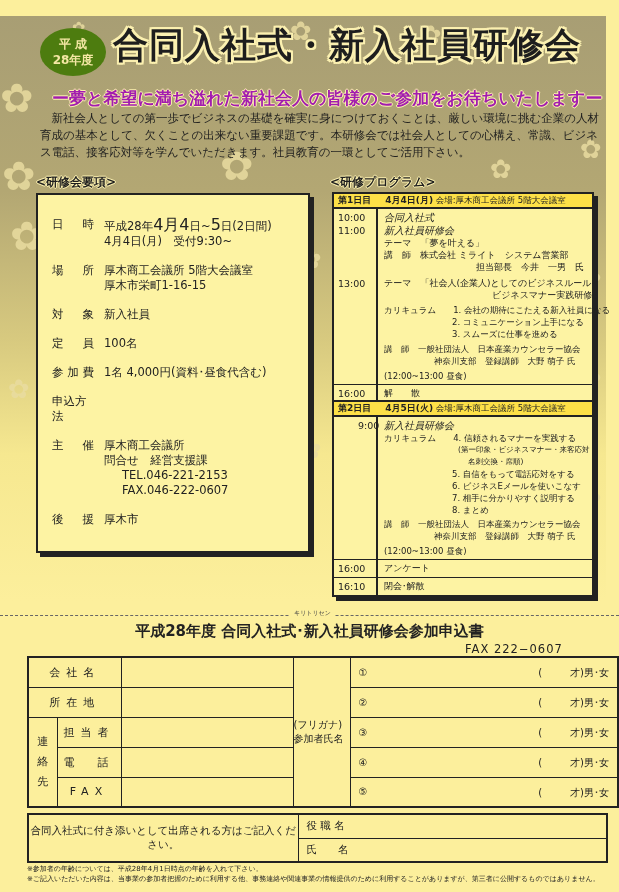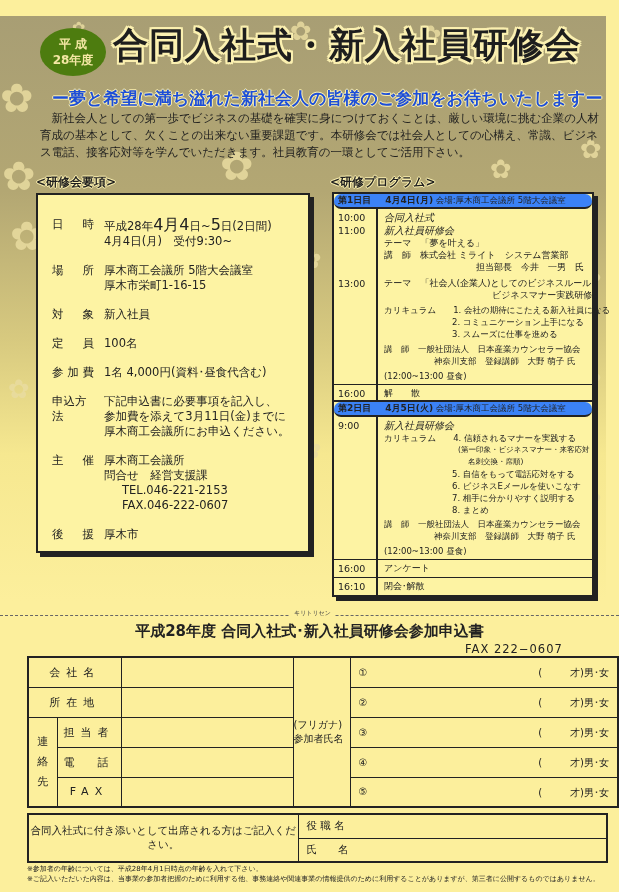--- a/index.html
+++ b/index.html
@@ -27,21 +27,21 @@
     padding-top: 8px;
   }
   .main-title {
     position: absolute; left: 113px; top: 22px;
     font-size: 35px; font-weight: bold; color: #1e1e1e; letter-spacing: 1px;
     text-shadow: 2px 0 0 #fbf0b0, -2px 0 0 #fbf0b0, 0 2px 0 #fbf0b0, 0 -2px 0 #fbf0b0, 2px 2px 0 #fbf0b0, -2px -2px 0 #fbf0b0, 2px -2px 0 #fbf0b0, -2px 2px 0 #fbf0b0;
     white-space: nowrap;
   }
   .subtitle {
     position: absolute; left: 52px; top: 87px;
-    font-size: 17px; font-weight: bold; color: #1d4ed8; white-space: nowrap;
+    font-size: 17px; font-weight: bold; color: #a21caf; white-space: nowrap;
     text-shadow: 1px 0 0 #fbf0b0, -1px 0 0 #fbf0b0, 0 1px 0 #fbf0b0, 0 -1px 0 #fbf0b0;
     font-family: Liberation Serif, serif;
   }
   .intro {
     position: absolute; left: 40px; top: 110px; width: 560px;
     font-size: 11.5px; line-height: 17px; color: #1e1e1e; text-indent: 1em;
   }
   .section-label {
     position: absolute; font-size: 12px; font-weight: bold; color: #1e1e1e;
     text-shadow: 1px 0 0 #fbf0b0, -1px 0 0 #fbf0b0, 0 1px 0 #fbf0b0, 0 -1px 0 #fbf0b0;
@@ -58,22 +58,22 @@
   .ol-val { padding-left: 6px; }
   .ol-val .big { font-size: 16px; }
   .ol-val .indent { padding-left: 18px; display: block; }
 
   
   .prog-box {
     position: absolute; left: 332px; width: 262px; background: #fdf3a3;
     border: 2px solid #222; box-shadow: 4px 4px 0 #222; font-size: 9px; color: #222;
   }
   .prog-head {
-    background: #3b82f6; border-bottom: 2px solid #222; height: 15px; line-height: 13px;
-    padding-left: 4px; font-size: 8.5px; white-space: nowrap; border-radius: 7px;
+    background: #fde047; border-bottom: 2px solid #222; height: 15px; line-height: 13px;
+    padding-left: 4px; font-size: 8.5px; white-space: nowrap;
   }
   .prog-head b { font-size: 9px; }
   .prog-head .day { margin-right: 14px; }
   .prog-row { display: flex; border-top: 1px solid #222; }
   .prog-row:first-of-type { border-top: none; }
   .prog-time { width: 44px; border-right: 2px solid #222; padding: 2px 4px; line-height: 13px; font-size: 9.5px; flex-shrink: 0; }
   .prog-body { padding: 2px 6px; line-height: 12px; flex: 1; }
   .prog-body .big { font-size: 10px; line-height: 13px; font-style: italic; }
   .sub { font-size: 8.5px; }
   .prog-line { display: block; white-space: nowrap; }
@@ -188,21 +188,20 @@
           <span>参</span>
           <span>加</span>
           <span>費</span>
         </div>
       <div class="ol-val">1名 4,000円(資料･昼食代含む)</div>
     </div>
     <div class="ol-row" style="margin-top:14px">
       <div class="ol-key">
           <span>申込方法</span>
         </div>
-      <div class="ol-val"><span>下記申込書に必要事項を記入し、</span><br><span>参加費を添えて3月11日(金)までに</span><br><span>厚木商工会議所にお申込ください。</span></div>
     </div>
     <div class="ol-row" style="margin-top:14px">
       <div class="ol-key">
           <span>主</span>
           <span>催</span>
         </div>
       <div class="ol-val"><span>厚木商工会議所</span><br><span>問合せ　経営支援課</span><br><span class="indent">TEL.046-221-2153</span><span class="indent">FAX.046-222-0607</span></div>
     </div>
     <div class="ol-row" style="margin-top:14px">
       <div class="ol-key">
@@ -244,21 +243,21 @@
       <div class="prog-time"><span>16:00</span></div>
       <div class="prog-body">解　　散</div>
     </div>
   </div>
 
   <div class="prog-box" style="top:400px">
     <div class="prog-head">
       <b class="day">第2日目</b><b>4月5日(火)</b> <span>会場:厚木商工会議所 5階大会議室</span>
     </div>
     <div class="prog-row" style="border-top:none">
-      <div class="prog-time" style="padding-left:4px"><span>9:00</span></div>
+      <div class="prog-time" style="padding-left:24px"><span>9:00</span></div>
       <div class="prog-body">
         <span class="prog-line big">新入社員研修会</span>
         <span class="prog-line sub">カリキュラム　　4. 信頼されるマナーを実践する</span>
         <span class="prog-line sub pad2" style="font-size:7.5px">(第一印象・ビジネスマナー・来客応対</span>
         <span class="prog-line sub" style="padding-left:84px;font-size:7.5px">名刺交換・席順)</span>
         <span class="prog-line sub pad1">5. 自信をもって電話応対をする</span>
         <span class="prog-line sub pad1">6. ビジネスEメールを使いこなす</span>
         <span class="prog-line sub pad1">7. 相手に分かりやすく説明する</span>
         <span class="prog-line sub pad1" style="margin-bottom:2px">8. まとめ</span>
         <span class="prog-line sub">講　師　一般社団法人　日本産業カウンセラー協会</span>

